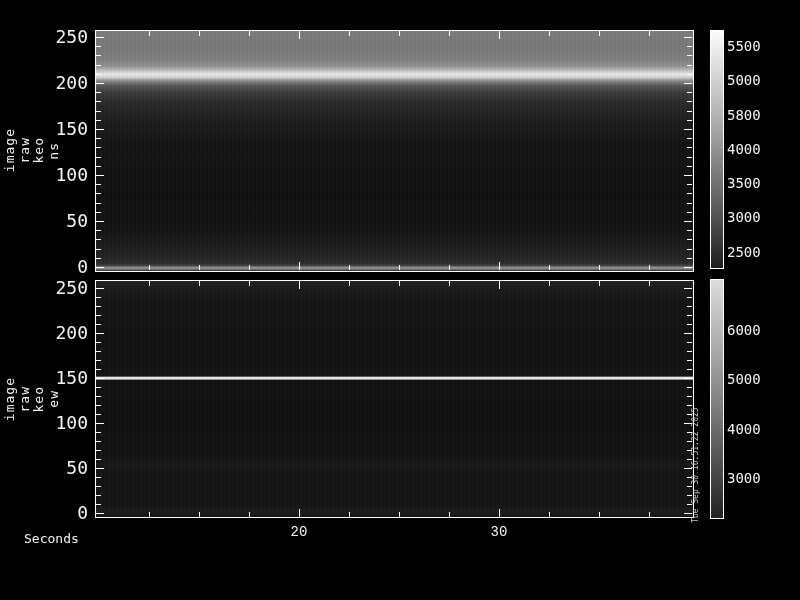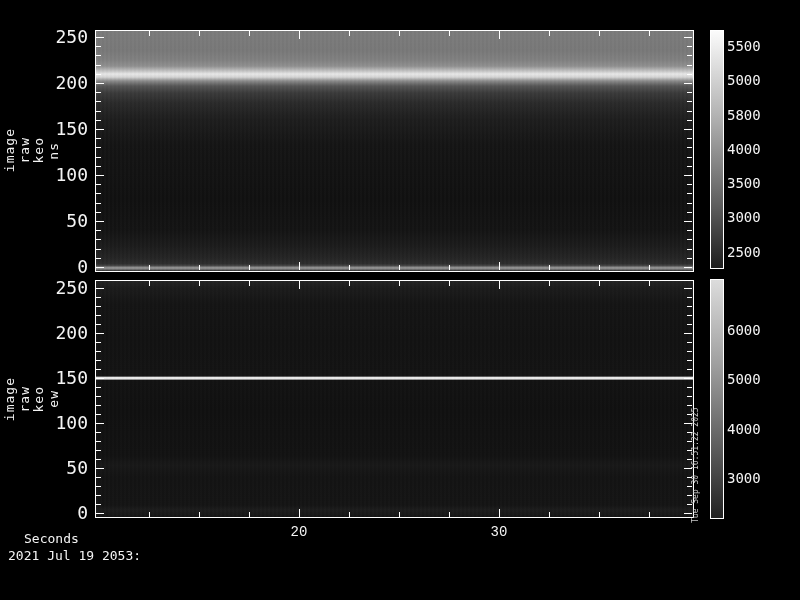--- a/index.html
+++ b/index.html
@@ -47,21 +47,20 @@
 </head>
 <body>
 
 <div class="fig">
   <div class="panel panel-ns"></div>
   <div class="colorbar colorbar-ns"></div>
   <div class="panel panel-ew"></div>
   <div class="colorbar colorbar-ew"></div>
 
   <div class="xlabel">Seconds</div>
-  <div class="xdate">2021 Jul 19 2053:</div>
   <div class="vstamp">Tue Sep 30 16:51:22 2025</div>
   <div id="dyn">
       <div class="t" style="left: 96px; top: 267px; width: 8px; height: 1px;"></div>
       <div class="t" style="left: 684px; top: 267px; width: 8px; height: 1px;"></div>
       <div class="ylab" style="top: 259px;">0</div>
       <div class="t" style="left: 96px; top: 221px; width: 8px; height: 1px;"></div>
       <div class="t" style="left: 684px; top: 221px; width: 8px; height: 1px;"></div>
       <div class="ylab" style="top: 213px;">50</div>
       <div class="t" style="left: 96px; top: 175px; width: 8px; height: 1px;"></div>
       <div class="t" style="left: 684px; top: 175px; width: 8px; height: 1px;"></div>

